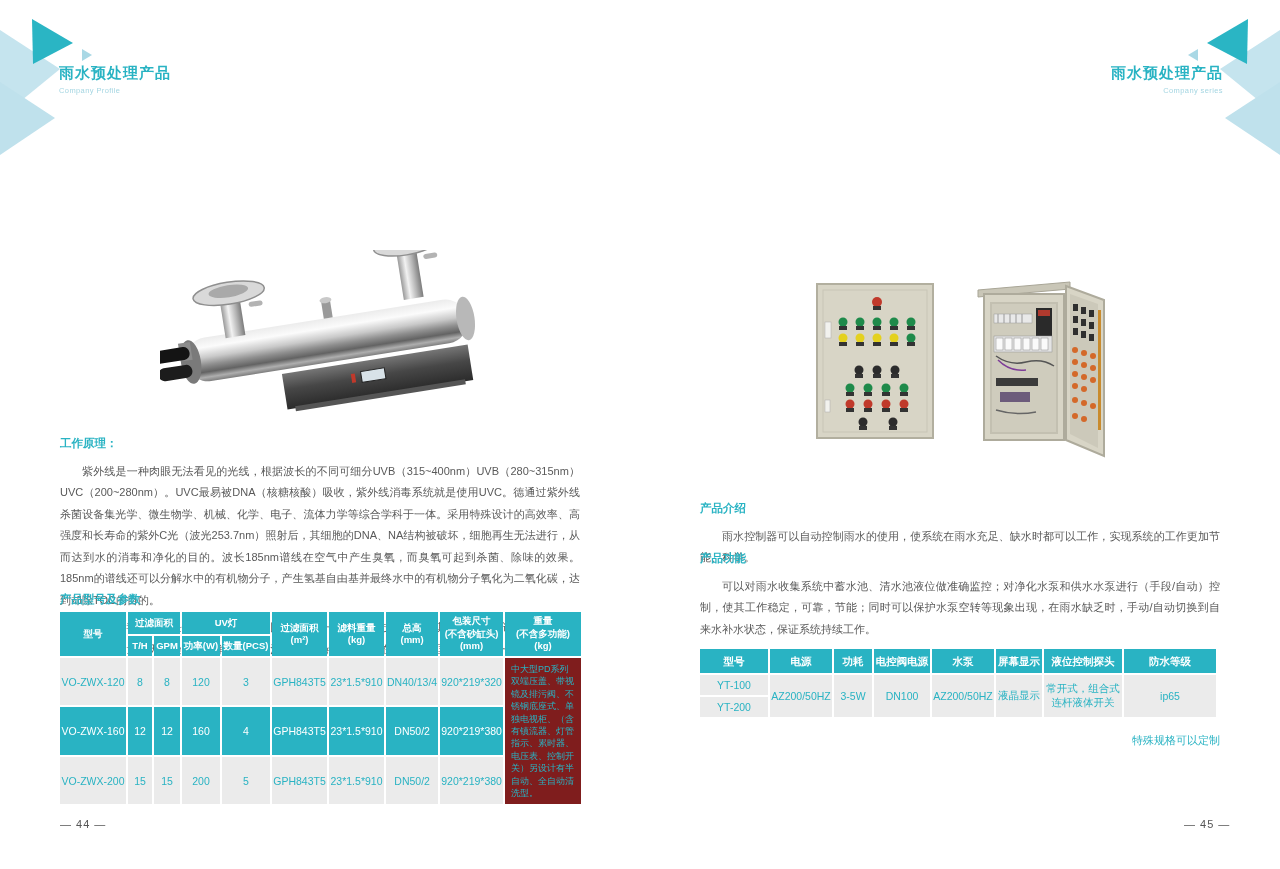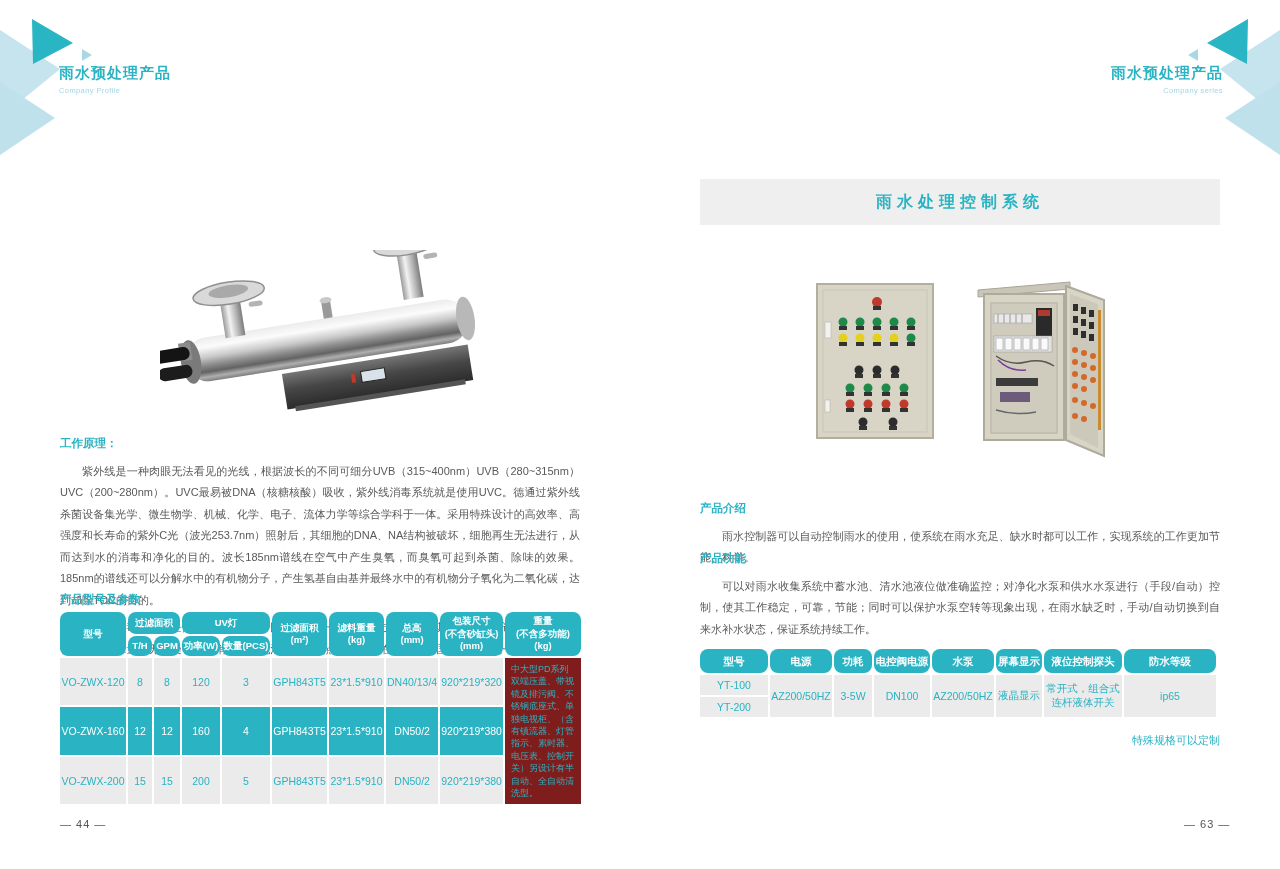--- a/index.html
+++ b/index.html
@@ -32,21 +32,21 @@
   p.body{margin:6px 0 0 0;text-indent:2em;color:#595959;}
 
   #left-text{left:60px;top:433px;}
   #specs-head{position:absolute;left:60px;top:592px;}
   #right-intro{left:700px;top:498px;}
   #right-features{left:700px;top:548px;}
 
   
   table{border-collapse:separate;border-spacing:2px;table-layout:fixed;}
   .t th{background:#29b3c3;color:#fff;font-size:9.5px;font-weight:bold;text-align:center;
-        padding:1px 0;white-space:pre-line;line-height:12.5px;border-radius:8px;}
+        padding:1px 0;white-space:pre-line;line-height:12.5px;}
   .t td{background:#ebebeb;color:#29b3c3;font-size:10.5px;text-align:center;padding:0 1px;white-space:pre-line;}
   .t tr.hl td{background:#29b3c3;color:#fff;}
   #left-table{position:absolute;left:58px;top:610px;}
   #left-table thead tr.grp th{height:20px;}
   #left-table thead tr.sub th{height:18px;}
   #left-table tbody td{height:38px;}
   #left-table td.note{font-size:9px;line-height:12.4px;text-align:left;vertical-align:top;
         padding:5px 6px;background:#7f1d1d;color:#29b3c3;}
   #right-table{position:absolute;left:698px;top:647px;}
   #right-table th{height:22px;font-size:10.5px;}
@@ -78,23 +78,20 @@
 
   <div class="brand lft">
     <div class="brand-title">雨水预处理产品</div>
     <div class="brand-sub">Company Profile</div>
   </div>
   <div class="brand rgt">
     <div class="brand-title">雨水预处理产品</div>
     <div class="brand-sub">Company series</div>
   </div>
 
-  <div class="section-bar" id="bar-right">
-    <span>雨水处理控制系统</span>
-  </div>
 
   <svg class="imgbox" style="left:160px;top:250px;" width="340" height="172" viewBox="0 0 340 172">
     <defs>
       <linearGradient id="gMetal" x1="0" y1="0" x2="0" y2="1">
         <stop offset="0" stop-color="#ececec"></stop>
           <stop offset=".22" stop-color="#fbfbfb"></stop>
         <stop offset=".45" stop-color="#c9c9c9"></stop>
           <stop offset=".62" stop-color="#8f8f8f"></stop>
         <stop offset=".78" stop-color="#636363"></stop>
           <stop offset=".9" stop-color="#aeaeae"></stop>
@@ -392,15 +389,15 @@
       </tr>
       <tr>
         <td>YT-200</td>
       </tr>
     </tbody>
   </table>
 
   <div class="custom-note">特殊规格可以定制</div>
 
   <div class="pageno" id="pageno-left">— 44 —</div>
-  <div class="pageno" id="pageno-right">— 63 —</div>
+  <div class="pageno" id="pageno-right">— 45 —</div>
 
 </div>
 
 </body></html>

